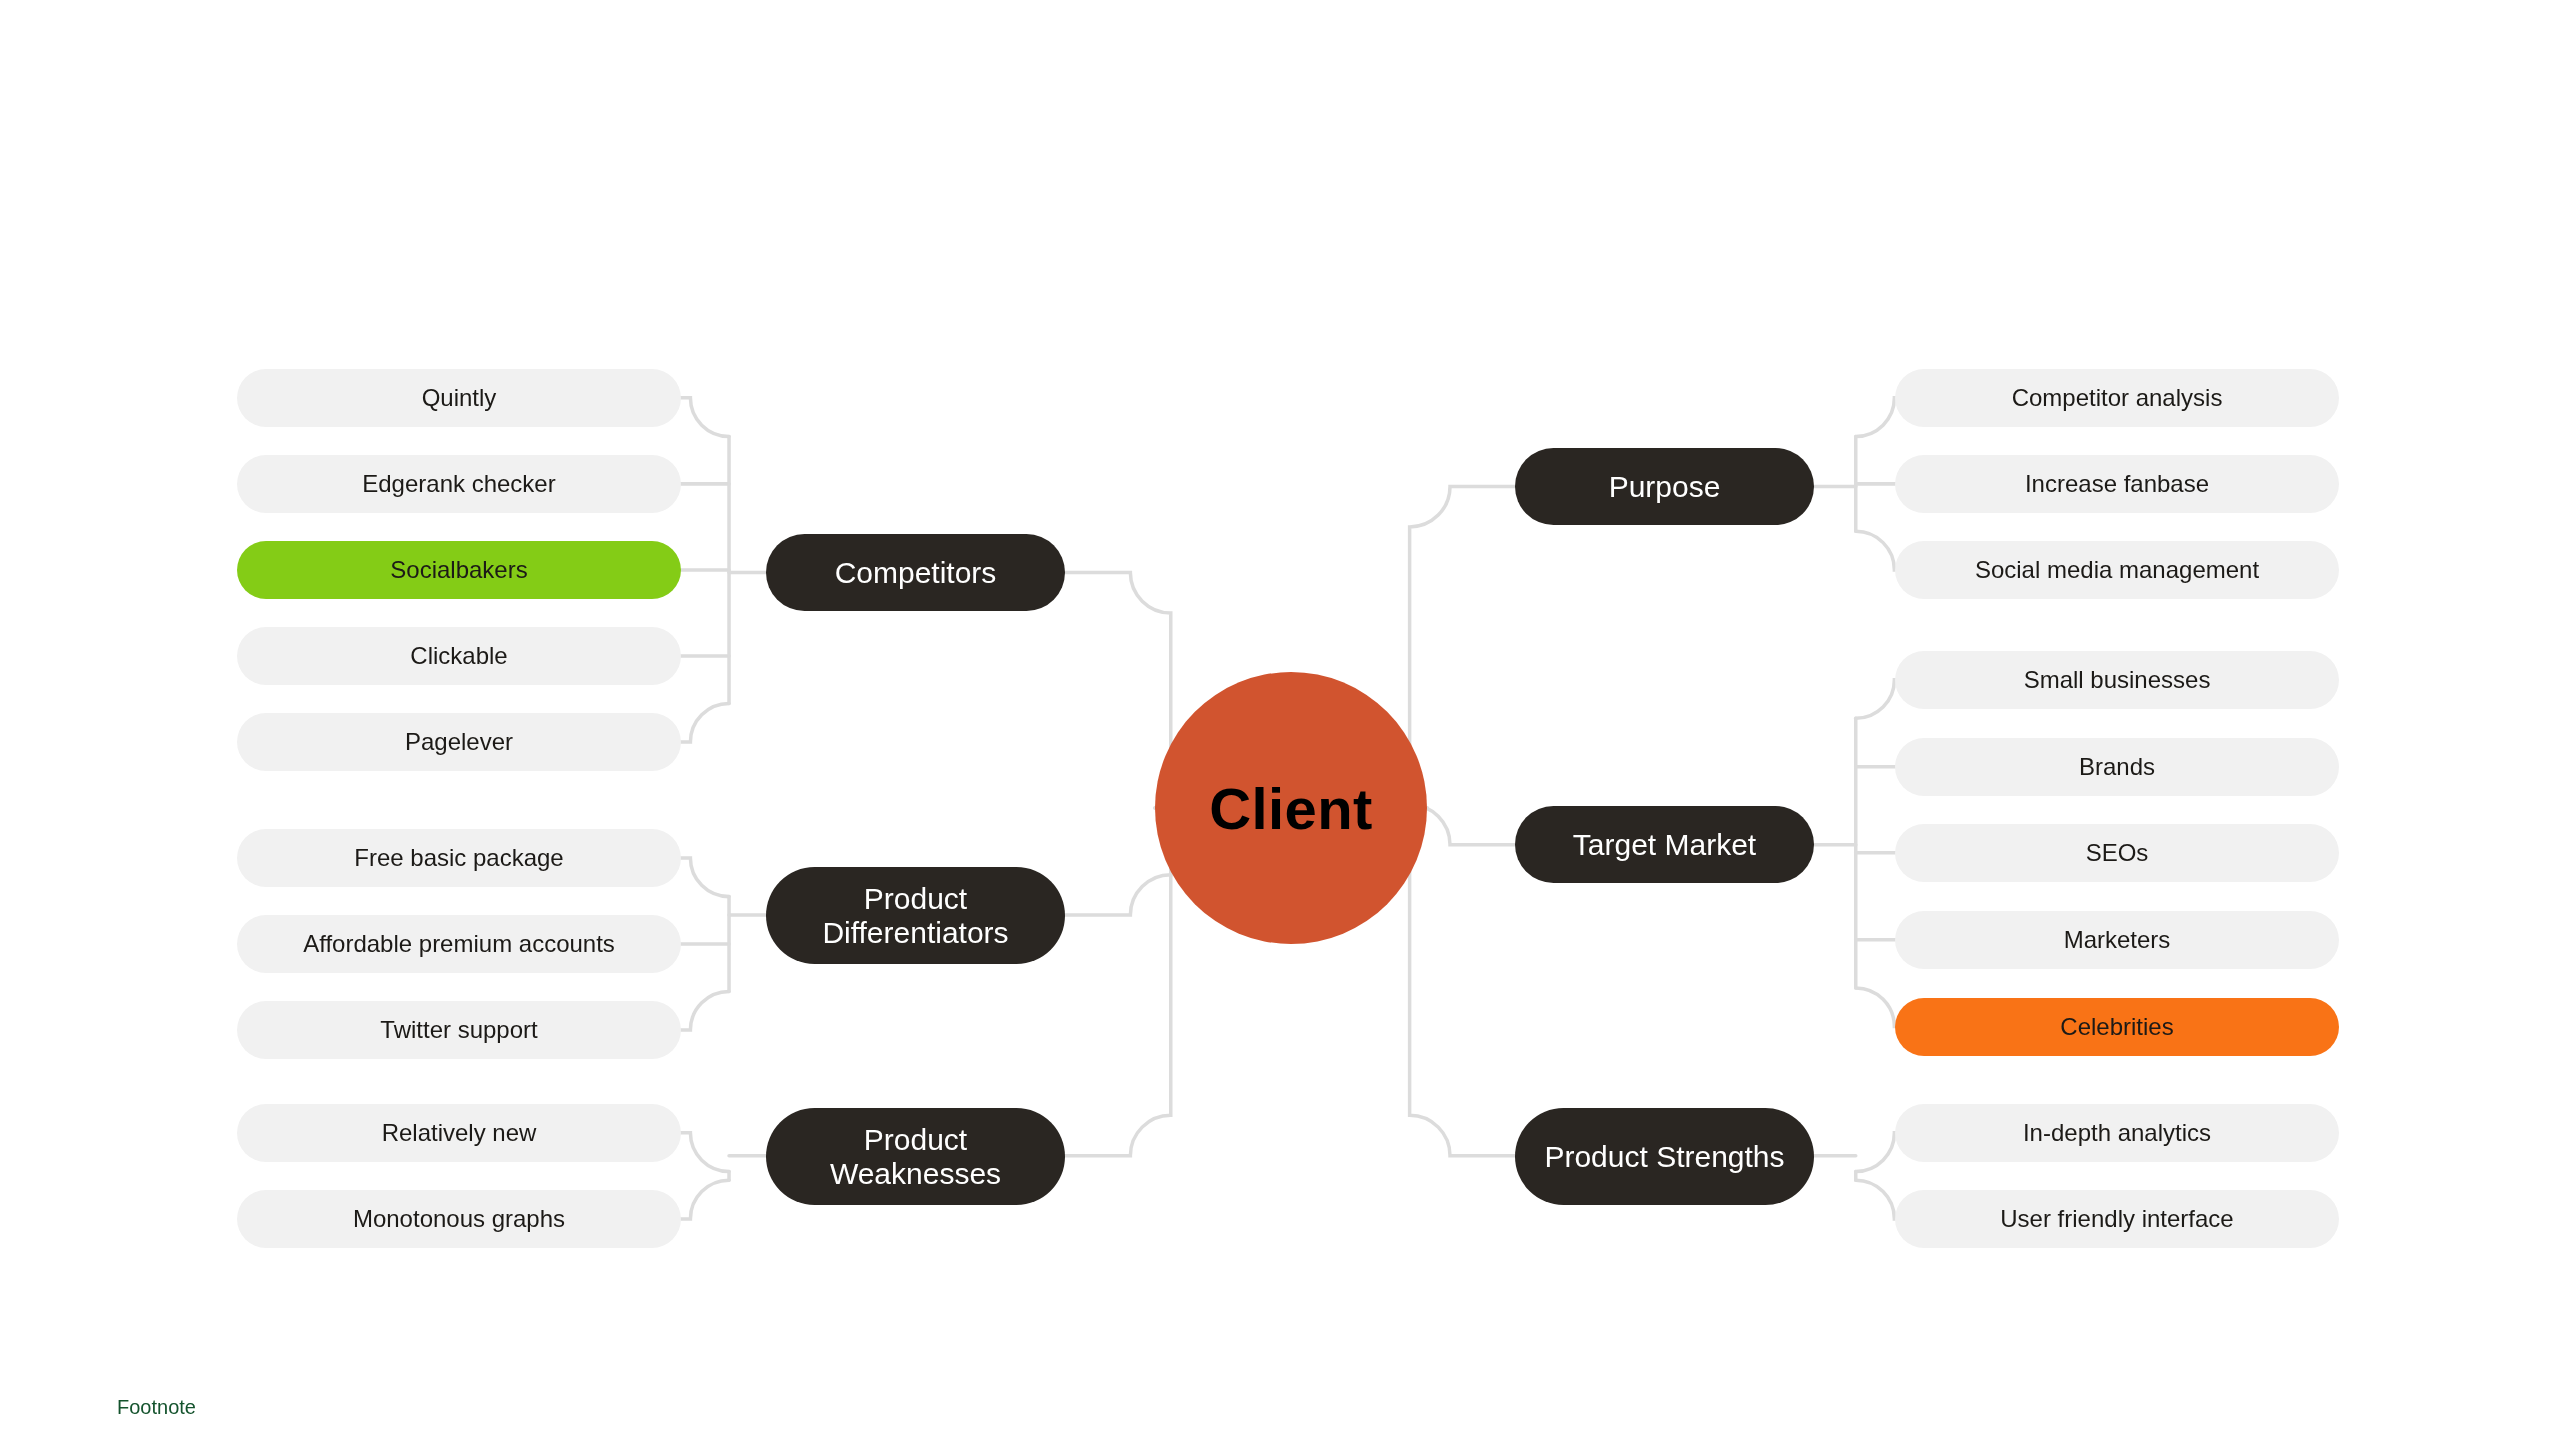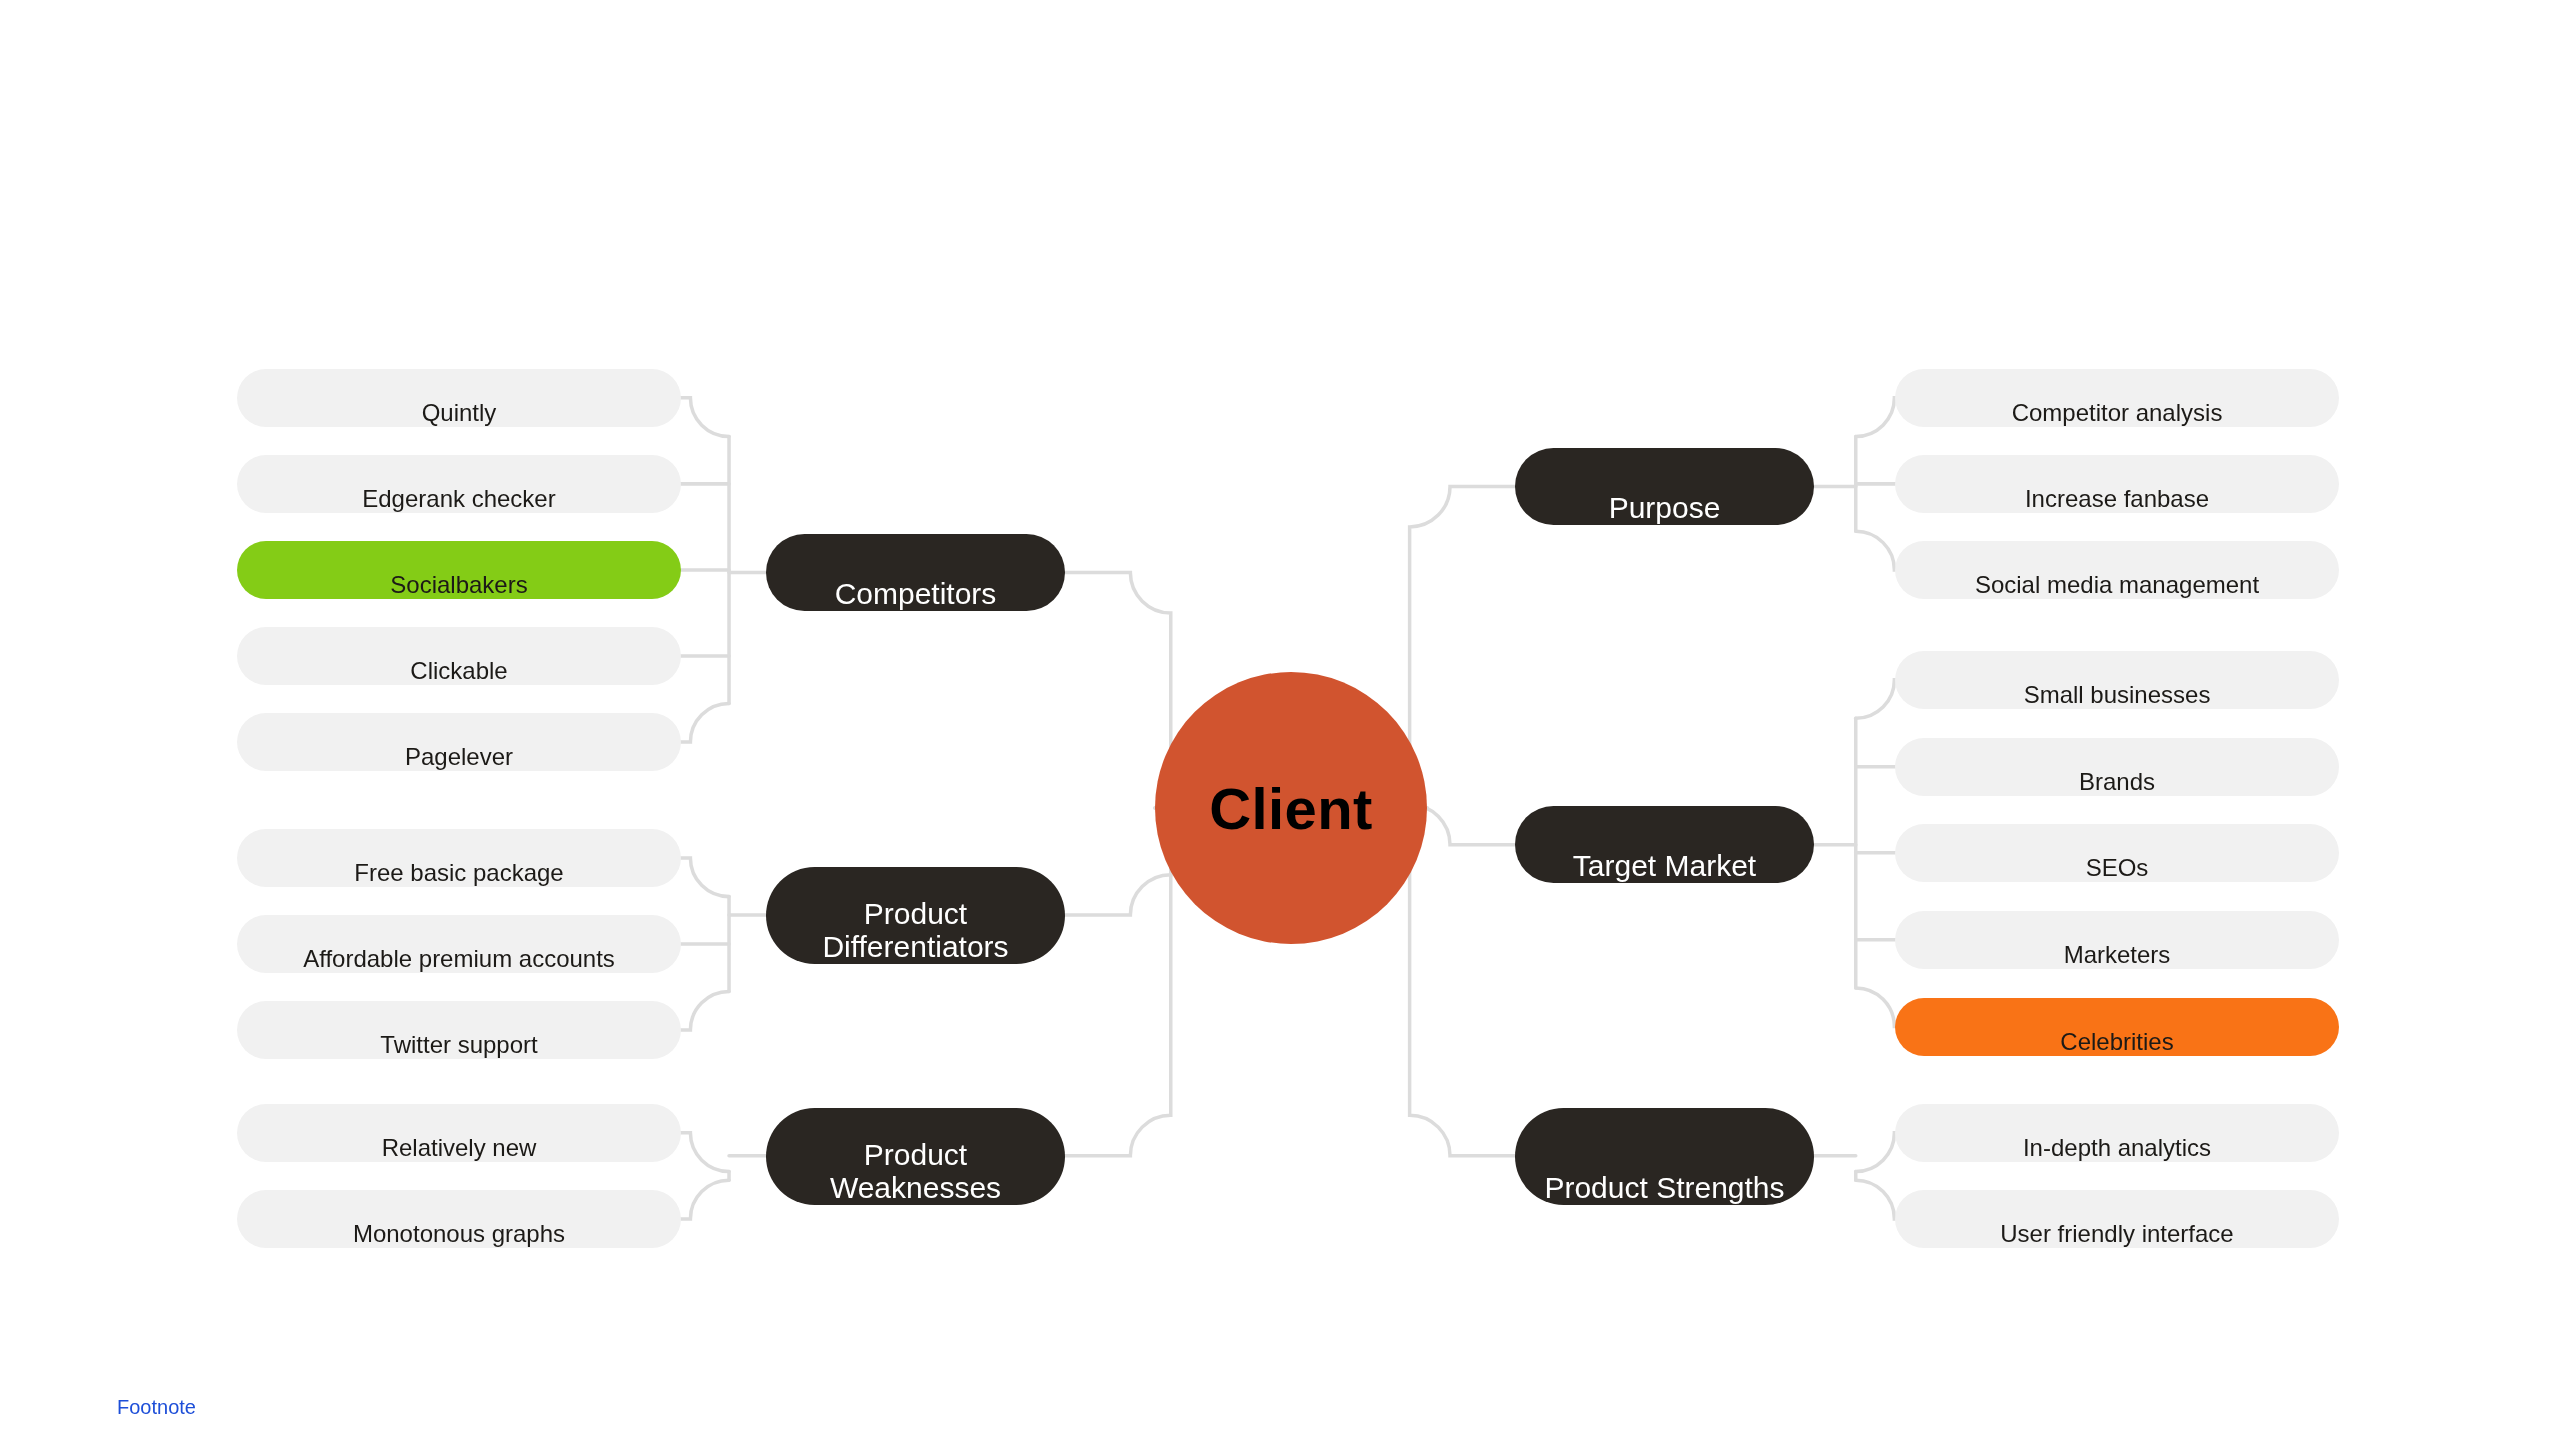--- a/index.html
+++ b/index.html
@@ -39,21 +39,21 @@
     font-size: 33px;
     letter-spacing: -0.2px;
     color: #D1542F;
     white-space: nowrap;
   }
   .footnote {
     position: absolute;
     left: 117px;
     top: 1396px;
     font-size: 20px;
-    color: #1d4ed8;
+    color: #14532d;
     white-space: nowrap;
   }
 
   
   #diagram {
     position: absolute;
     left: 0;
     top: 0;
     width: 2576px;
     height: 1449px;
@@ -65,21 +65,21 @@
     width: 2576px;
     height: 1449px;
     pointer-events: none;
   }
 
   
   .node {
     position: absolute;
     box-sizing: border-box;
     display: flex;
-    align-items: flex-end;
+    align-items: center;
     justify-content: center;
     text-align: center;
     border-radius: 877px;
   }
   .leaf {
     background: #F1F1F1;
     color: #1C1A17;
     font-size: 24px;
     height: 58px;
     padding: 0 16px;

